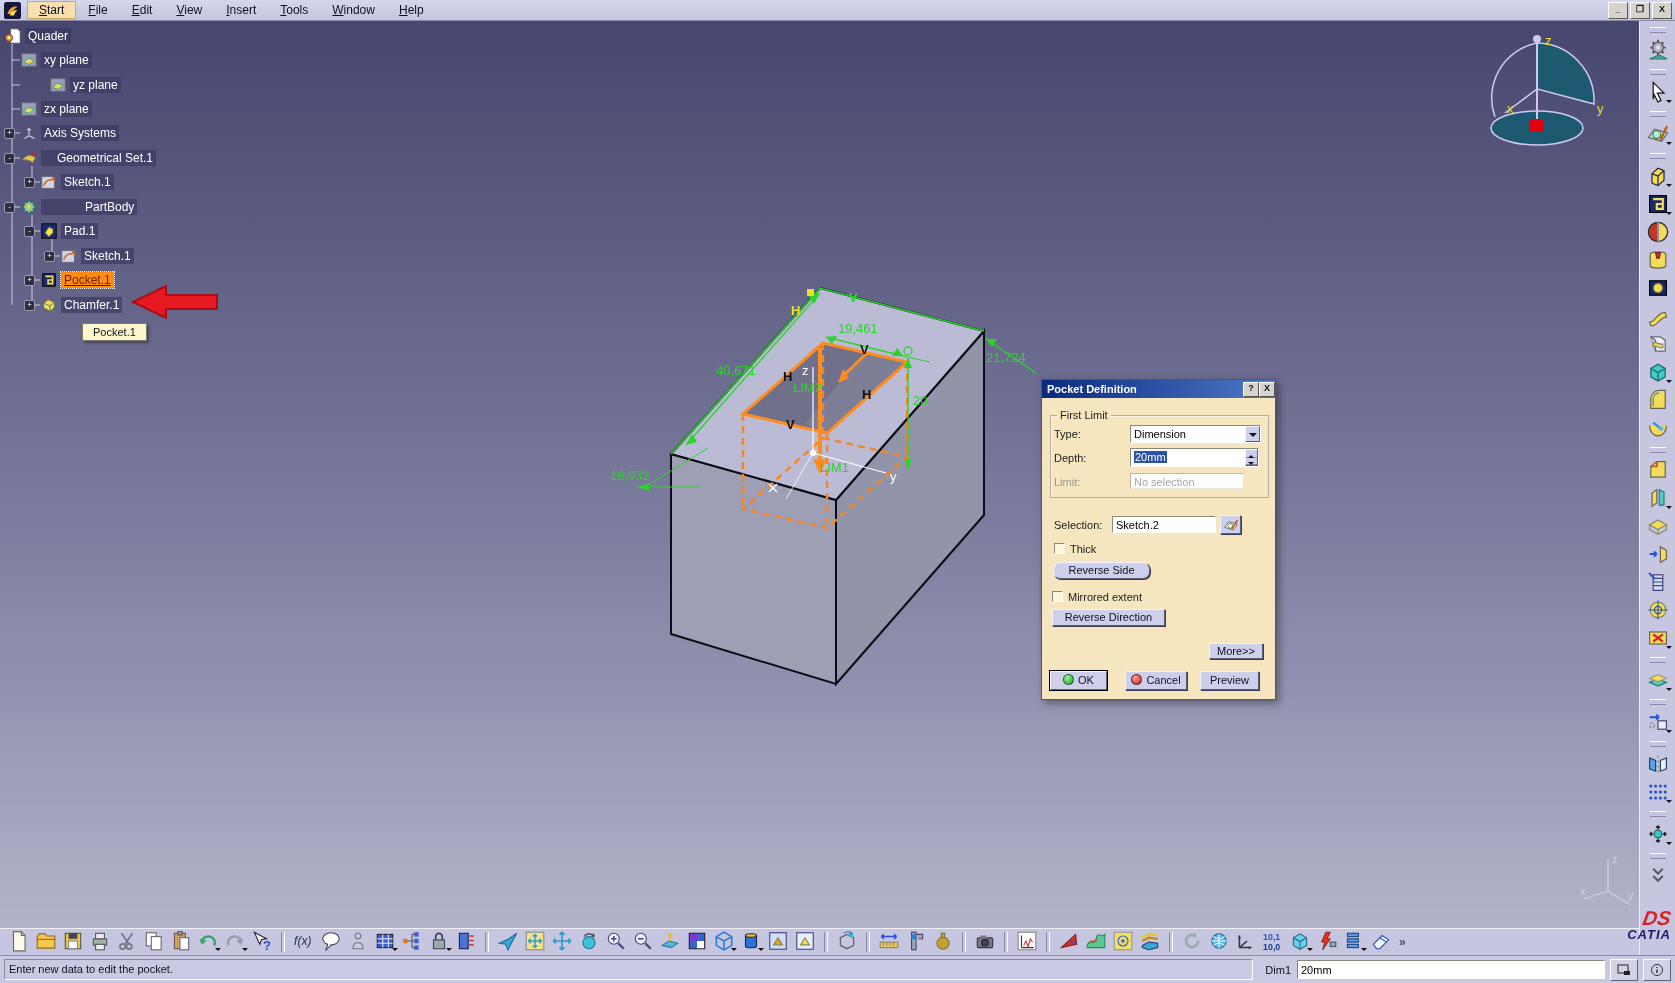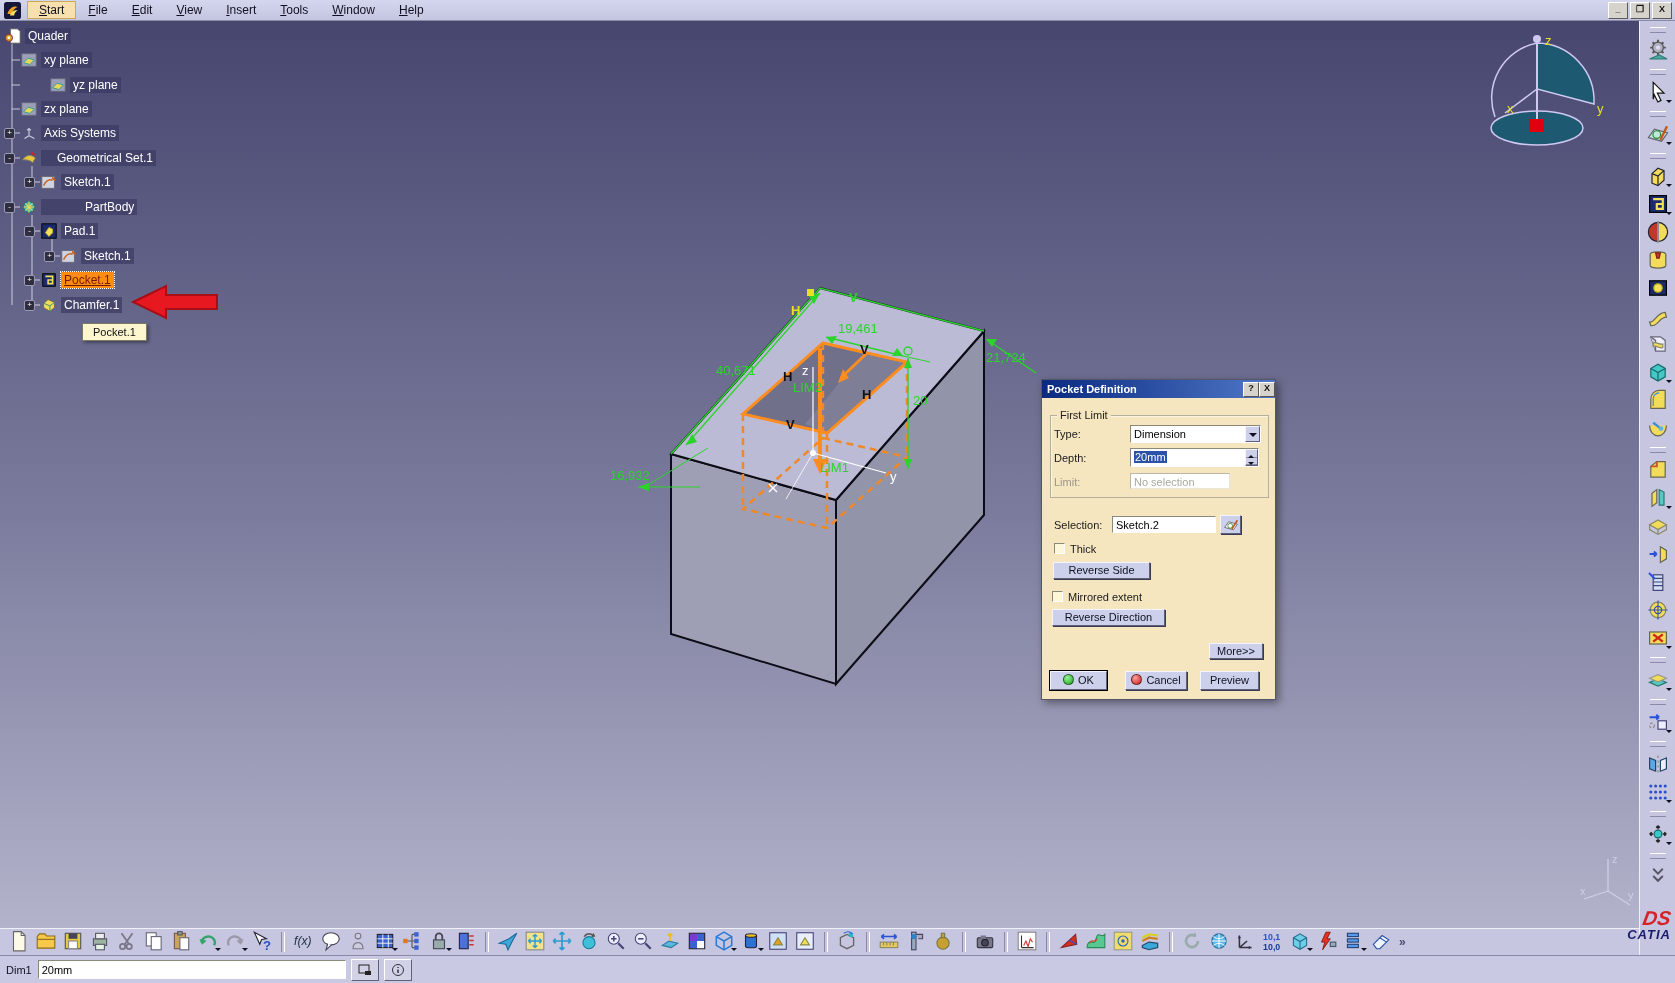--- a/index.html
+++ b/index.html
@@ -356,38 +356,38 @@
       </div>
       <span class="dlab" style="left:12px;top:72px;">Depth:</span>
       <div class="dfield" style="left:88px;top:68px;width:129px;height:19px;">
         <span class="selblue">20mm</span>
         <div class="spin" style="position:absolute;right:0;top:0;width:13px;height:17px;">
             <b></b>
             <b class="dn"></b>
           </div>
       </div>
       <span class="dlab dis" style="left:12px;top:96px;">Limit:</span>
-      <div class="dfield dis" style="left:88px;top:93px;width:100px;height:16px;">
+      <div class="dfield dis" style="left:88px;top:93px;width:114px;height:16px;">
         <span>No selection</span>
       </div>
 
       <span class="dlab" style="left:12px;top:139px;">Selection:</span>
       <div class="dfield" style="left:70px;top:136px;width:104px;height:17px;">
         <span>Sketch.2</span>
       </div>
       <div class="dbtn" style="left:178px;top:135px;width:21px;height:19px;padding:1px;">
         <svg width="16" height="16" viewBox="0 0 20 20">
           <path d="M2 13l5-7 11 3-5 7z" fill="#fff" stroke="#556"></path>
           <circle cx="9" cy="11" r="3" fill="none" stroke="#2a8a2a"></circle>
           <path d="M11 15L18 4" stroke="#c05a1a" stroke-width="2"></path>
         </svg>
       </div>
       <div class="chk" style="left:12px;top:163px;"></div>
       <span class="dlab" style="left:28px;top:163px;">Thick</span>
-      <div class="dbtn" style="left:11px;top:182px;width:97px;height:17px;">Reverse Side</div>
+      <div class="dbtn" style="left:11px;top:182px;width:97px;height:17px;border-radius:7px;">Reverse Side</div>
 
       <div class="chk" style="left:10px;top:211px;"></div>
       <span class="dlab" style="left:26px;top:211px;">Mirrored extent</span>
       <div class="dbtn" style="left:10px;top:229px;width:113px;height:17px;">Reverse Direction</div>
 
       <div class="dbtn" style="left:167px;top:263px;width:54px;height:16px;">More&gt;&gt;</div>
 
       <div class="dbtn default" style="left:8px;top:291px;width:57px;height:19px;line-height:17px;">
         <span class="ball" style="background: radial-gradient(circle at 35% 30%, rgb(154, 240, 154), rgb(24, 168, 24));"></span><span>OK</span>
       </div>
@@ -901,20 +901,21 @@
       </div>
       <span id="chev-more">»</span>
     </div>
 
   <div id="logo">
     <span class="ds">DS</span><br>
     <span class="catia">CATIA</span>
   </div>
 
   <div id="statusbar">
+    <div id="status-msg">Enter new data to edit the pocket.</div>
     <span id="dim-label">Dim1</span>
     <input id="dim-input" value="20mm" style="">
     <div class="st-btn">
       <svg width="14" height="12" viewBox="0 0 14 12">
         <rect x="1" y="1" width="10" height="8" fill="none" stroke="#222"></rect>
         <rect x="7" y="7" width="6" height="4" fill="#222"></rect>
       </svg>
     </div>
     <div class="st-btn">
       <svg width="14" height="14" viewBox="0 0 14 14">

